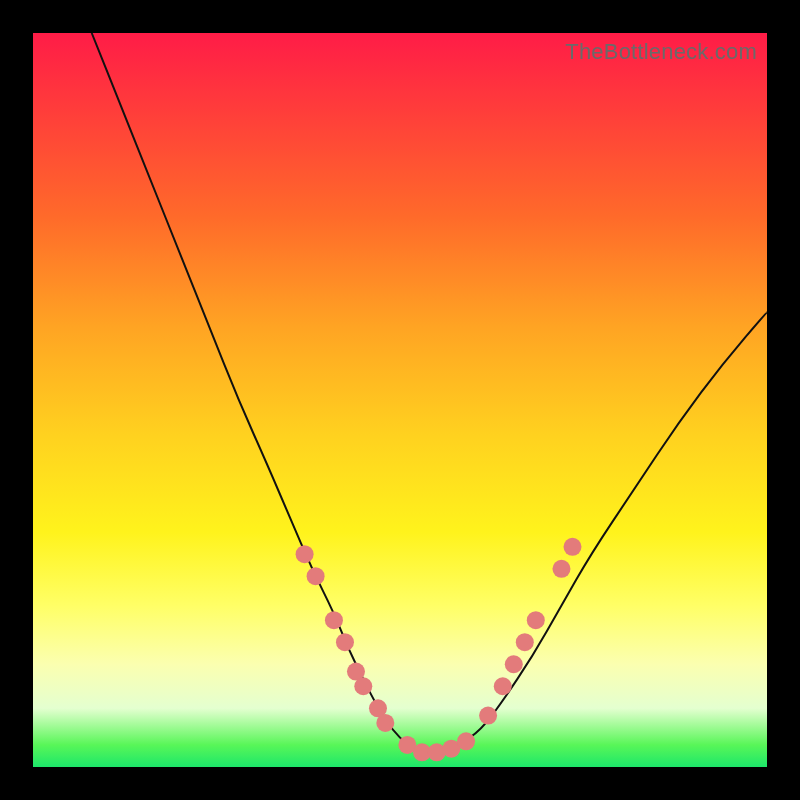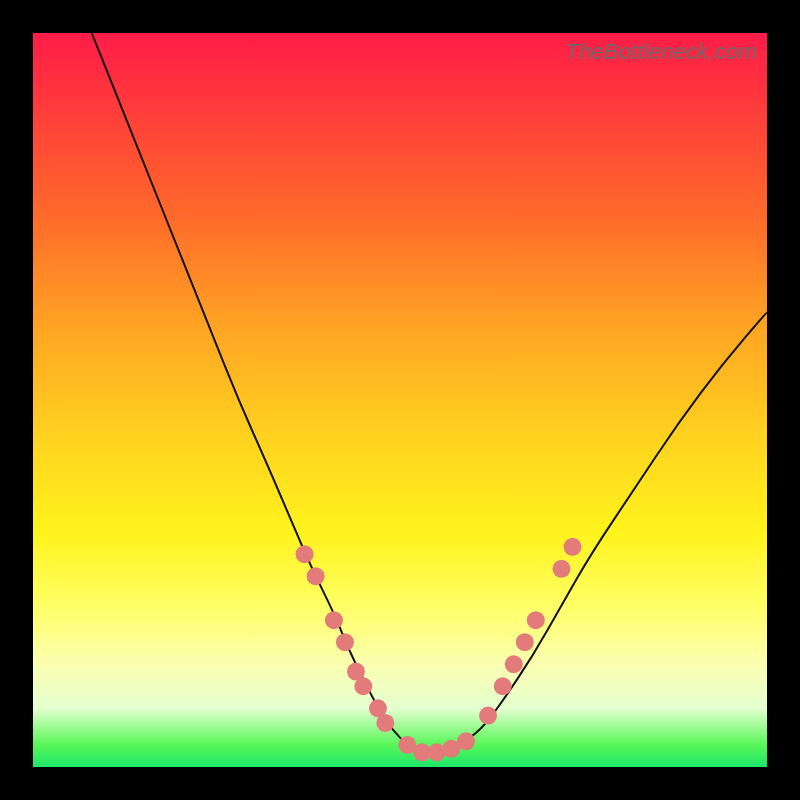--- a/index.html
+++ b/index.html
@@ -38,21 +38,20 @@
   }
   .watermark {
     position: absolute;
     top: 6px;
     right: 10px;
     color: #6a6a6a;
     font-size: 22px;
     font-weight: 500;
     letter-spacing: 0.2px;
     user-select: none;
-    font-style: italic;
   }
   svg.curve {
     position: absolute;
     left: 0;
     top: 0;
     width: 734px;
     height: 734px;
     overflow: visible;
   }
   .curve-path {

